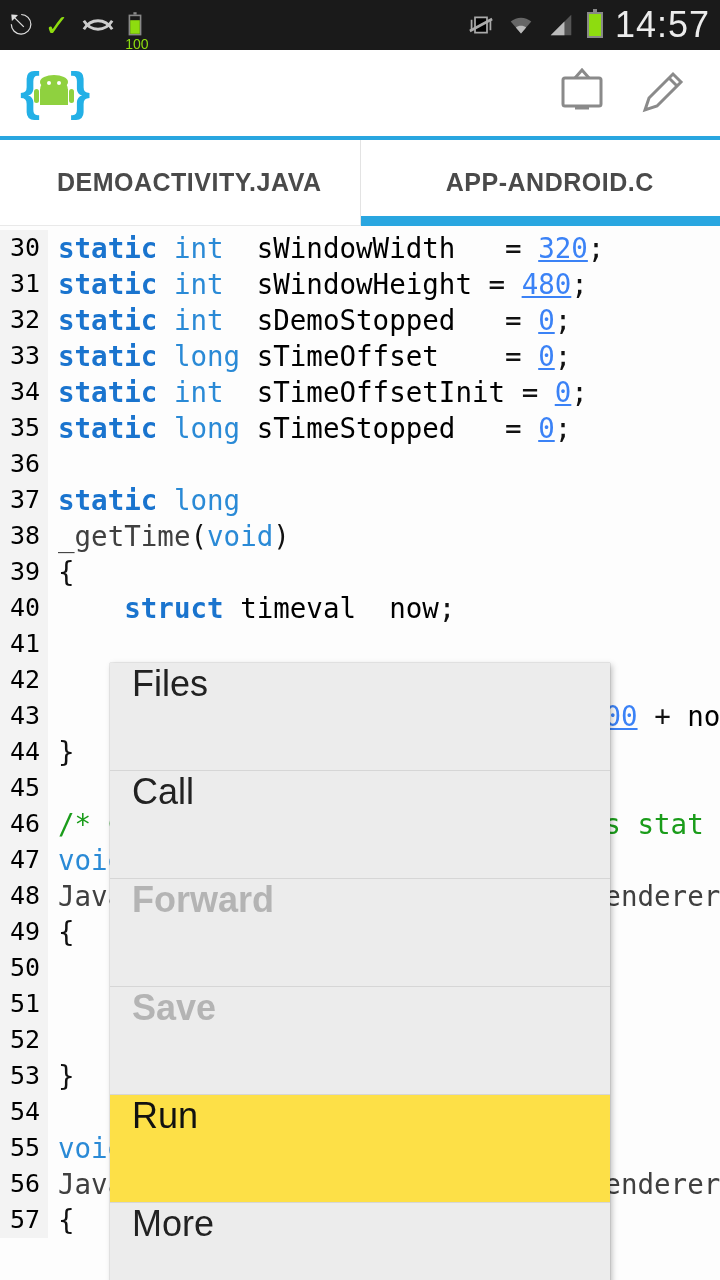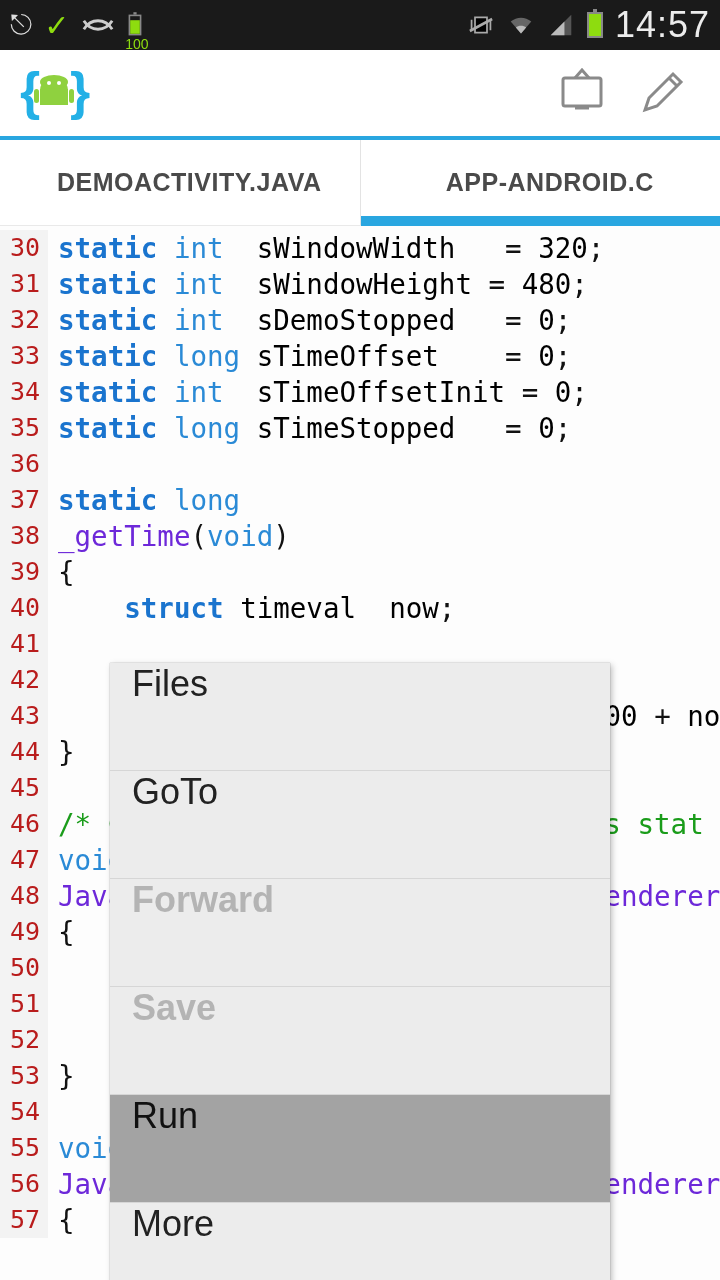--- a/index.html
+++ b/index.html
@@ -63,31 +63,31 @@
     font-size:27.5px;
     line-height:36px;
     white-space:pre;
     padding-top:4px;
   }
   .line{display:flex;}
   .ln{
     width:48px;
     text-align:right;
     padding-right:8px;
-    color:#b91c1c;
+    color:#000000;
     background:#f3f3f3;
     user-select:none;
     flex-shrink:0;
     font-size:25px;
   }
   .c{flex:1;padding-left:10px;}
   .kw{color:#1a74ce;font-weight:700;}
   .ty{color:#2a8ad6;}
-  .fn{color:#6d28d9;margin-top:32px;}
-  .num{color:#000000;}
+  .fn{color:#404040;margin-top:32px;}
+  .num{color:#3b82f6;text-decoration:underline;}
   .op{color:#111;}
   .cm{color:#1a9c1a;}
   
   .popup{
     position:absolute;
     left:110px;
     top:437px;
     width:500px;
     background:#ececec;
     box-shadow:2px 2px 6px rgba(0,0,0,.25),0 0 1px rgba(0,0,0,.4);
@@ -95,21 +95,21 @@
   .popup .item{
     height:108px;
     display:flex;
     align-items:flex-start;
     padding:0 22px;
     font-size:36px;
     color:#222;
     border-bottom:1px solid #d6d6d6;
   }
   .popup .item.disabled{color:#b4b4b4;font-weight:bold;}
-  .popup .item.selected{background:#a3a3a3;color:#111;}
+  .popup .item.selected{background:#fde047;color:#111;}
   .popup .item:last-child{border-bottom:none;}
 </style>
 </head>
 <body>
 
 <div class="status-bar">
   <div class="status-left">
     <span class="ic usb">⎋</span>
     <span class="ic check">✓</span>
     <span class="ic sync">
@@ -200,21 +200,21 @@
 </div>
 
 <div class="editor">
   <div class="code" id="code"><div class="line"><span class="ln">30</span><span class="c"><span class="kw">static</span><span> </span><span class="ty">int</span><span>  </span><span>sWindowWidth</span><span>   </span><span class="op">= </span><span class="num">320</span><span class="op">;</span></span></div><div class="line"><span class="ln">31</span><span class="c"><span class="kw">static</span><span> </span><span class="ty">int</span><span>  </span><span>sWindowHeight</span><span> </span><span class="op">= </span><span class="num">480</span><span class="op">;</span></span></div><div class="line"><span class="ln">32</span><span class="c"><span class="kw">static</span><span> </span><span class="ty">int</span><span>  </span><span>sDemoStopped</span><span>   </span><span class="op">= </span><span class="num">0</span><span class="op">;</span></span></div><div class="line"><span class="ln">33</span><span class="c"><span class="kw">static</span><span> </span><span class="ty">long</span><span> </span><span>sTimeOffset</span><span>    </span><span class="op">= </span><span class="num">0</span><span class="op">;</span></span></div><div class="line"><span class="ln">34</span><span class="c"><span class="kw">static</span><span> </span><span class="ty">int</span><span>  </span><span>sTimeOffsetInit</span><span> </span><span class="op">= </span><span class="num">0</span><span class="op">;</span></span></div><div class="line"><span class="ln">35</span><span class="c"><span class="kw">static</span><span> </span><span class="ty">long</span><span> </span><span>sTimeStopped</span><span>   </span><span class="op">= </span><span class="num">0</span><span class="op">;</span></span></div><div class="line"><span class="ln">36</span><span class="c"></span></div><div class="line"><span class="ln">37</span><span class="c"><span class="kw">static</span><span> </span><span class="ty">long</span></span></div><div class="line"><span class="ln">38</span><span class="c"><span class="fn">_getTime</span><span class="op">(</span><span class="ty">void</span><span class="op">)</span></span></div><div class="line"><span class="ln">39</span><span class="c"><span class="op">{</span></span></div><div class="line"><span class="ln">40</span><span class="c"><span>    </span><span class="kw">struct</span><span> </span><span>timeval</span><span>  </span><span>now</span><span class="op">;</span></span></div><div class="line"><span class="ln">41</span><span class="c"></span></div><div class="line"><span class="ln">42</span><span class="c"><span>    </span><span class="fn">gettimeofday</span><span class="op">(&amp;</span><span>now</span><span class="op">, </span><span>NULL</span><span class="op">);</span></span></div><div class="line"><span class="ln">43</span><span class="c"><span>    </span><span class="kw">return</span><span> </span><span class="op">(</span><span class="ty">long</span><span class="op">)(</span><span>now.tv_sec</span><span> </span><span class="op">*</span><span> </span><span class="num">1000</span><span> </span><span class="op">+</span><span> </span><span>now</span></span></div><div class="line"><span class="ln">44</span><span class="c"><span class="op">}</span></span></div><div class="line"><span class="ln">45</span><span class="c"></span></div><div class="line"><span class="ln">46</span><span class="c"><span class="cm">/* Call to initialize the graphics stat</span></span></div><div class="line"><span class="ln">47</span><span class="c"><span class="ty">void</span></span></div><div class="line"><span class="ln">48</span><span class="c"><span class="fn">Java_com_example_SanAngeles_DemoRenderer_</span></span></div><div class="line"><span class="ln">49</span><span class="c"><span class="op">{</span></span></div><div class="line"><span class="ln">50</span><span class="c"></span></div><div class="line"><span class="ln">51</span><span class="c"></span></div><div class="line"><span class="ln">52</span><span class="c"></span></div><div class="line"><span class="ln">53</span><span class="c"><span class="op">}</span></span></div><div class="line"><span class="ln">54</span><span class="c"></span></div><div class="line"><span class="ln">55</span><span class="c"><span class="ty">void</span></span></div><div class="line"><span class="ln">56</span><span class="c"><span class="fn">Java_com_example_SanAngeles_DemoRenderer_</span></span></div><div class="line"><span class="ln">57</span><span class="c"><span class="op">{</span></span></div></div>
 
   <div class="popup" id="popup">
       <div class="item">
         <span>Files</span>
       </div>
       <div class="item">
-        <span>GoTo</span>
+        <span>Call</span>
       </div>
       <div class="item disabled">
         <span>Forward</span>
       </div>
       <div class="item disabled">
         <span>Save</span>
       </div>
       <div class="item selected">
         <span>Run</span>
       </div>

